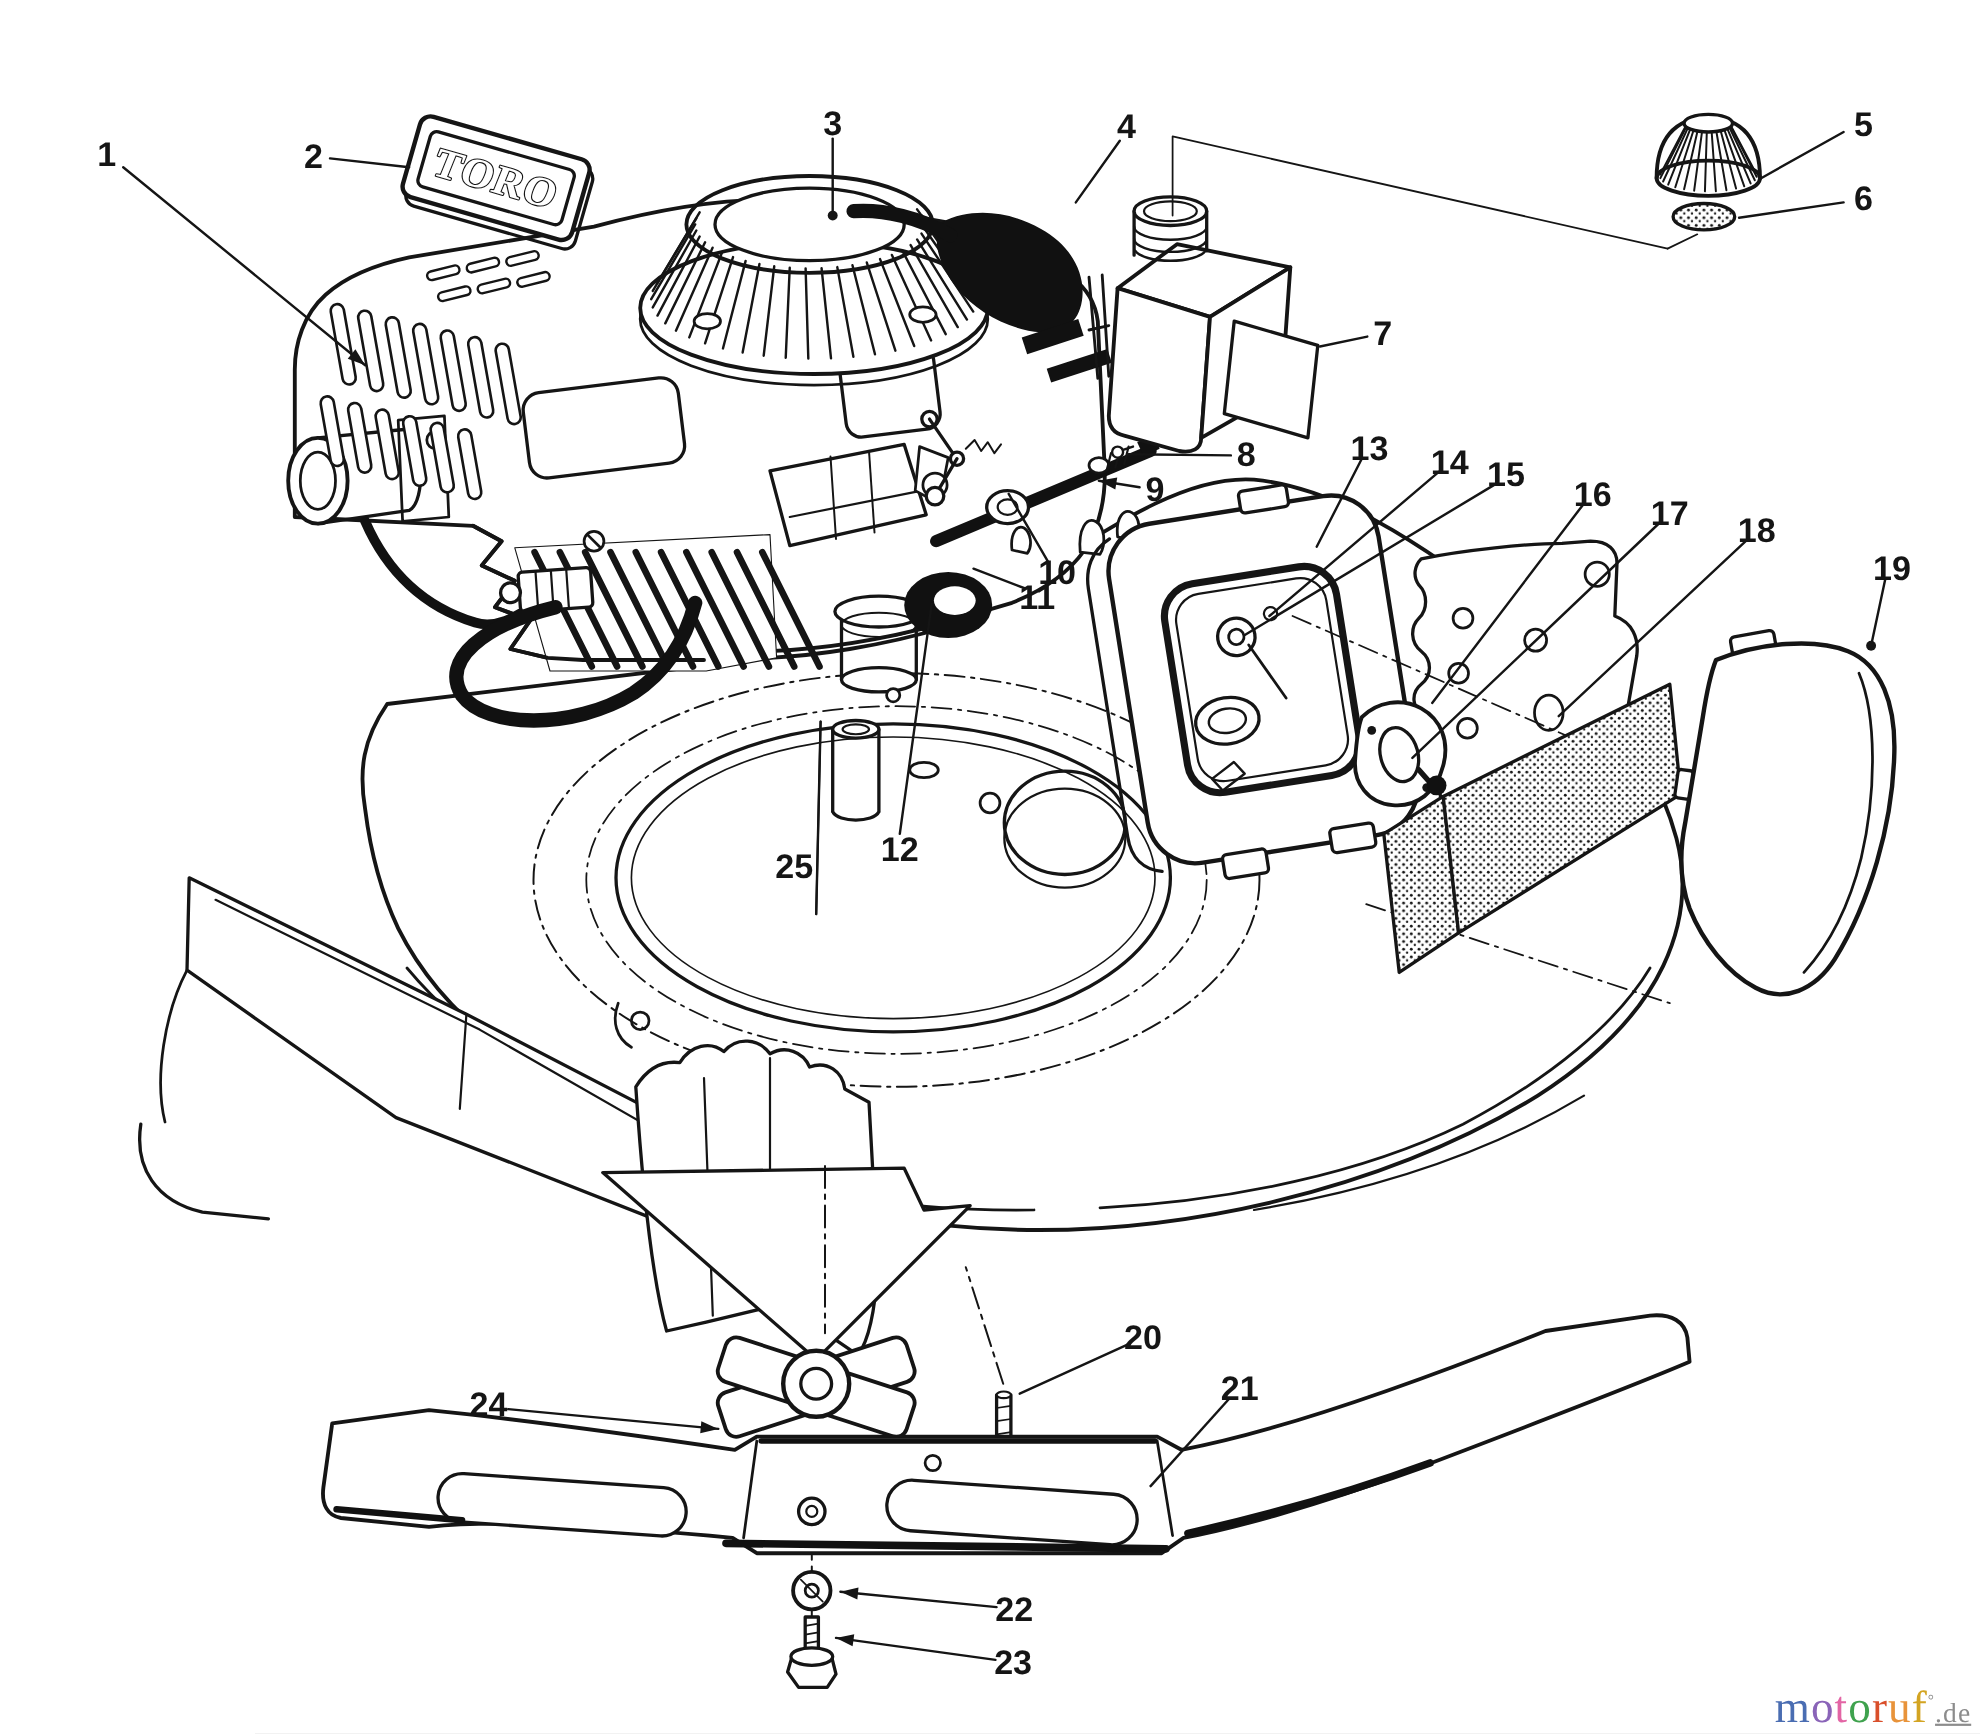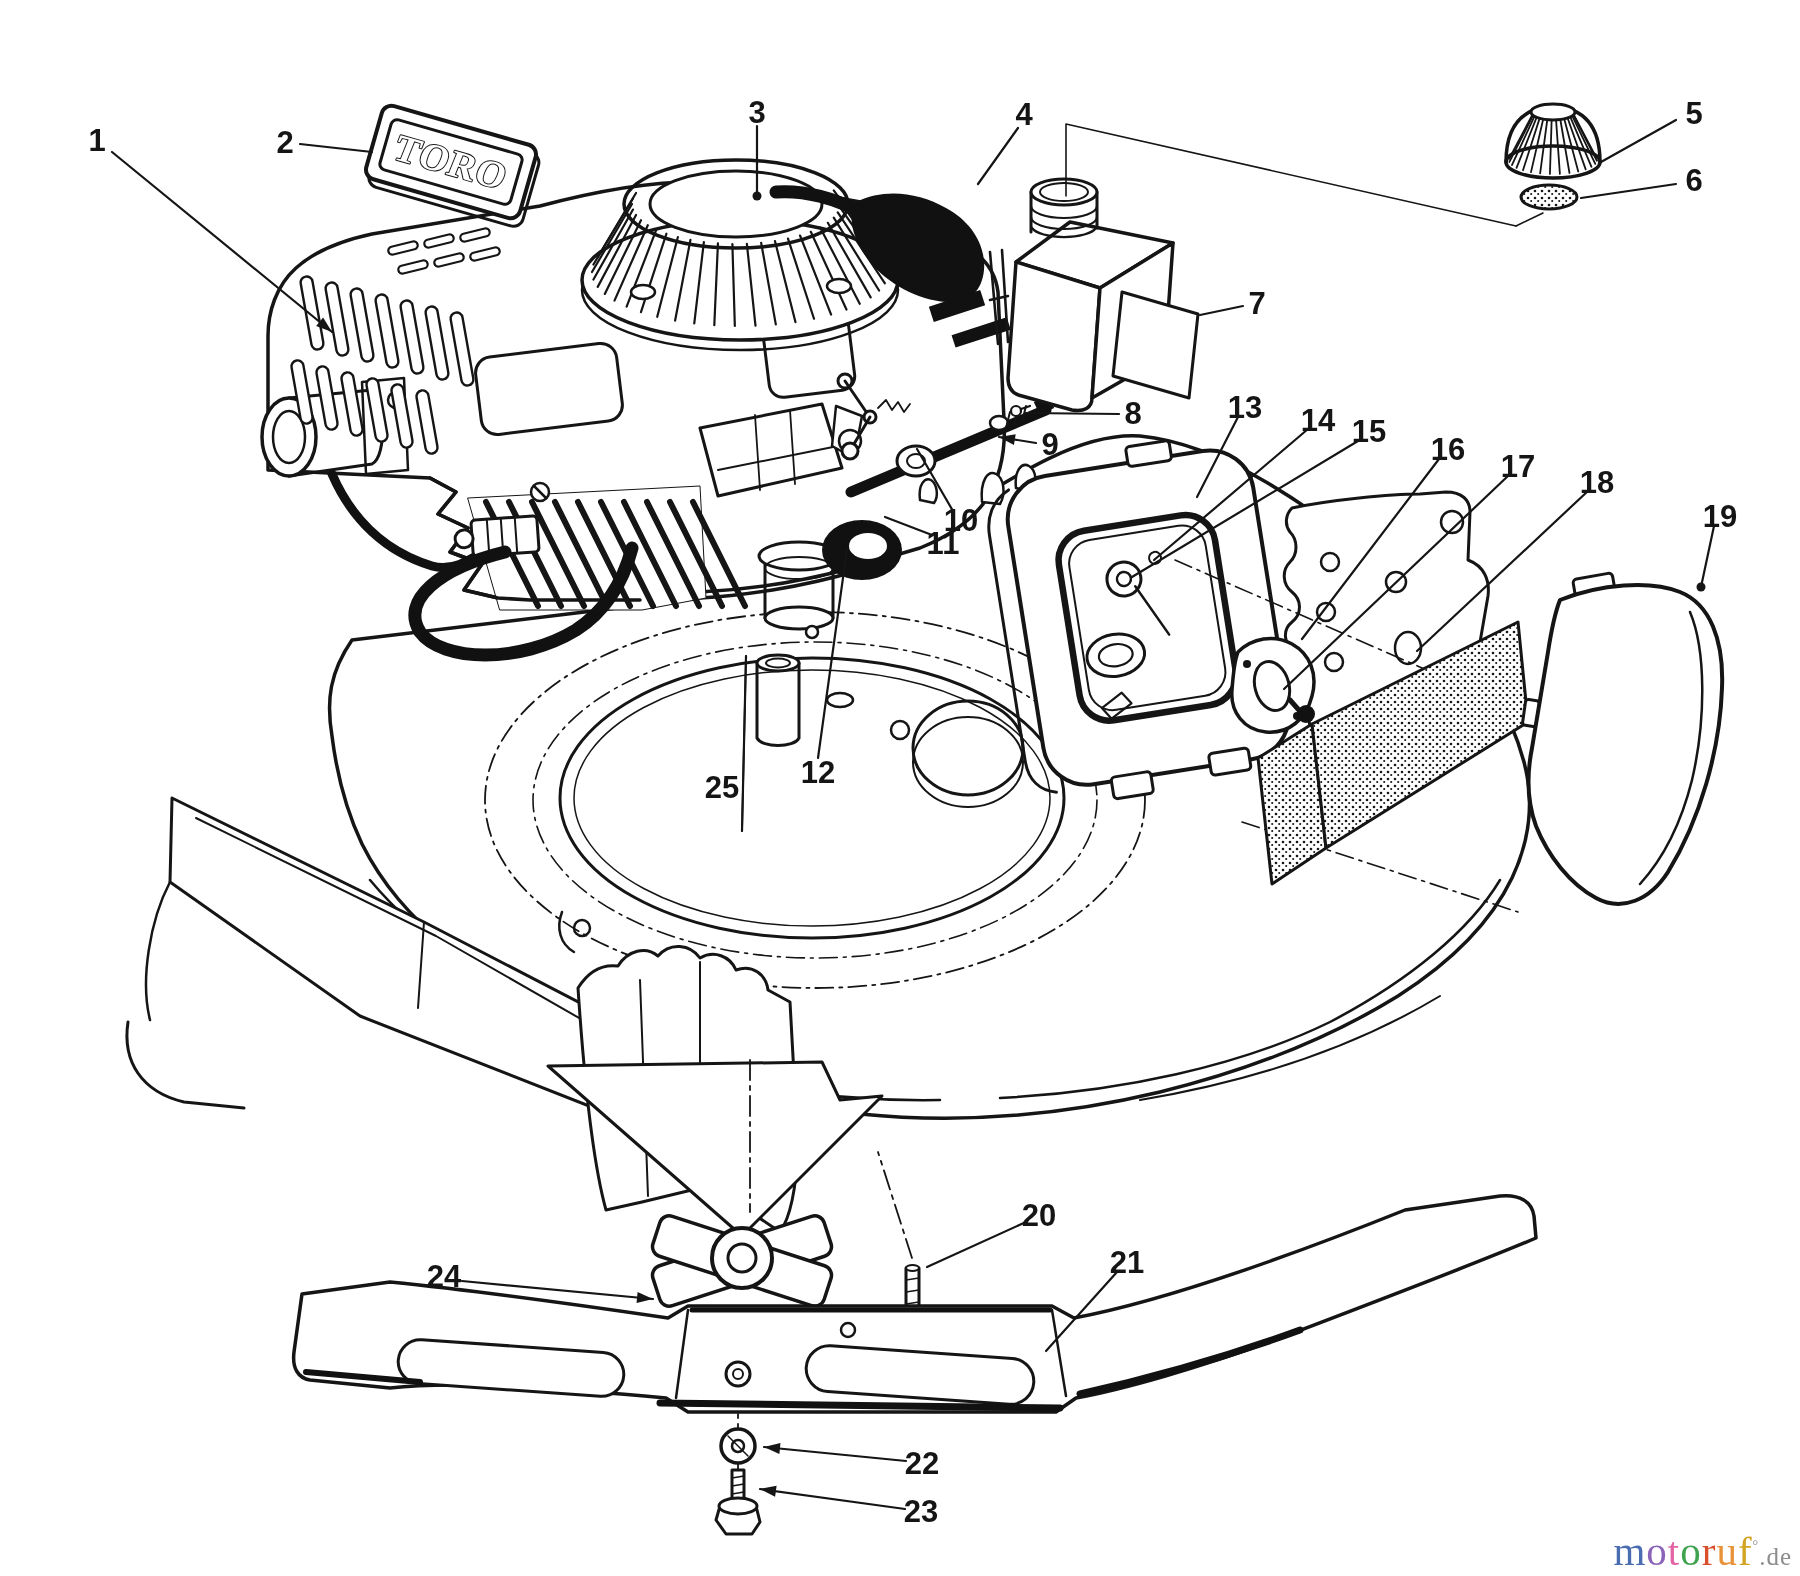--- a/index.html
+++ b/index.html
@@ -2,21 +2,21 @@
 <html><head>
 <meta charset="utf-8">
 <style>
   html,body{margin:0;padding:0;background:#e8e8e8;}
   #stage{position:relative;width:1800px;height:1576px;background:#ffffff;overflow:hidden;
          font-family:"Liberation Sans",sans-serif;}
   svg{position:absolute;inset:0;}
   .callout-num{font-family:"Liberation Sans",sans-serif;font-weight:bold;font-size:31px;fill:#151515;}
   #watermark{position:absolute;right:8px;bottom:4px;font-family:"Liberation Serif",serif;
              font-size:41px;letter-spacing:1px;user-select:none;line-height:1;}
-  #watermark .suffix{font-size:25px;}
+  #watermark .suffix{font-size:25px;text-decoration:underline;}
   #watermark .tmark{font-size:14px;vertical-align:super;}
 </style>
 </head>
 <body>
 
 <div id="stage">
 <svg id="art" width="1800" height="1576" viewBox="0 0 1800 1576" stroke-linecap="round" stroke-linejoin="round">
   <defs>
     <pattern id="stip" width="7" height="7" patternUnits="userSpaceOnUse">
       <rect width="7" height="7" fill="#ffffff"></rect>

